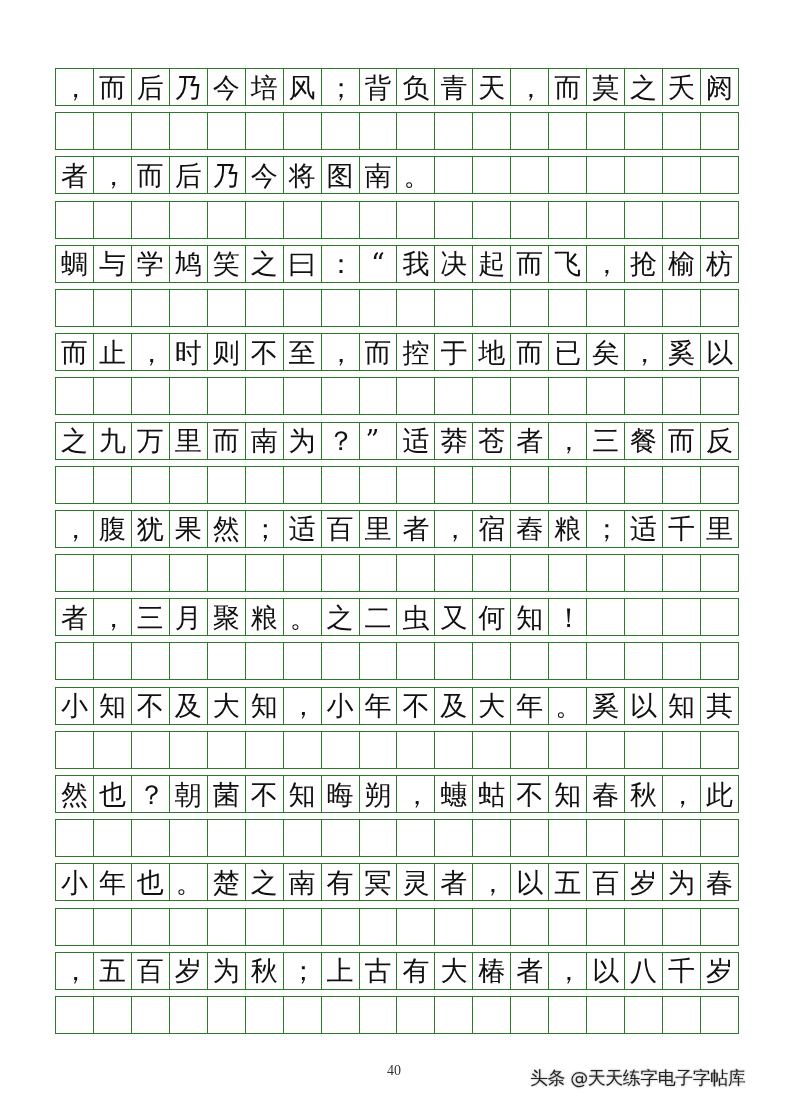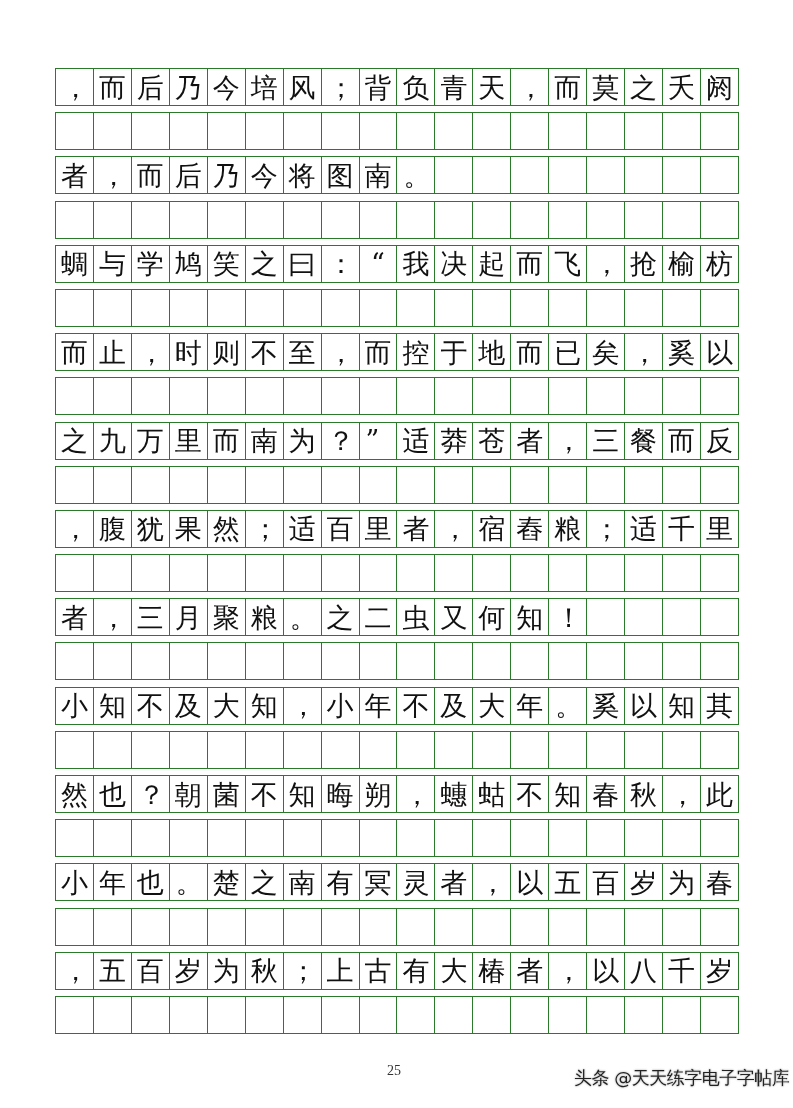--- a/index.html
+++ b/index.html
@@ -56,21 +56,20 @@
     }
     .watermark {
       position: absolute;
       left: 530px;
       top: 1066px;
       font-size: 18px;
       color: #222222;
       font-family: "DejaVu Sans", "Liberation Sans", sans-serif;
       letter-spacing: -0.5px;
       text-shadow: 0 0 1px #ffffff, 0 0 2px #888888;
-      margin-left: 44px;
     }
   </style>
 </head>
 <body>
 
 <div class="sheet" id="sheet">
     <div class="grid-row">
       <div class="cell punct">，</div>
       <div class="cell">而</div>
       <div class="cell">后</div>
@@ -505,14 +504,14 @@
       <div class="cell"></div>
       <div class="cell"></div>
       <div class="cell"></div>
       <div class="cell"></div>
       <div class="cell"></div>
       <div class="cell"></div>
       <div class="cell"></div>
     </div>
   </div>
 
-<div class="page-number">25</div>
+<div class="page-number">40</div>
 <div class="watermark">头条 @天天练字电子字帖库</div>
 
 </body></html>

